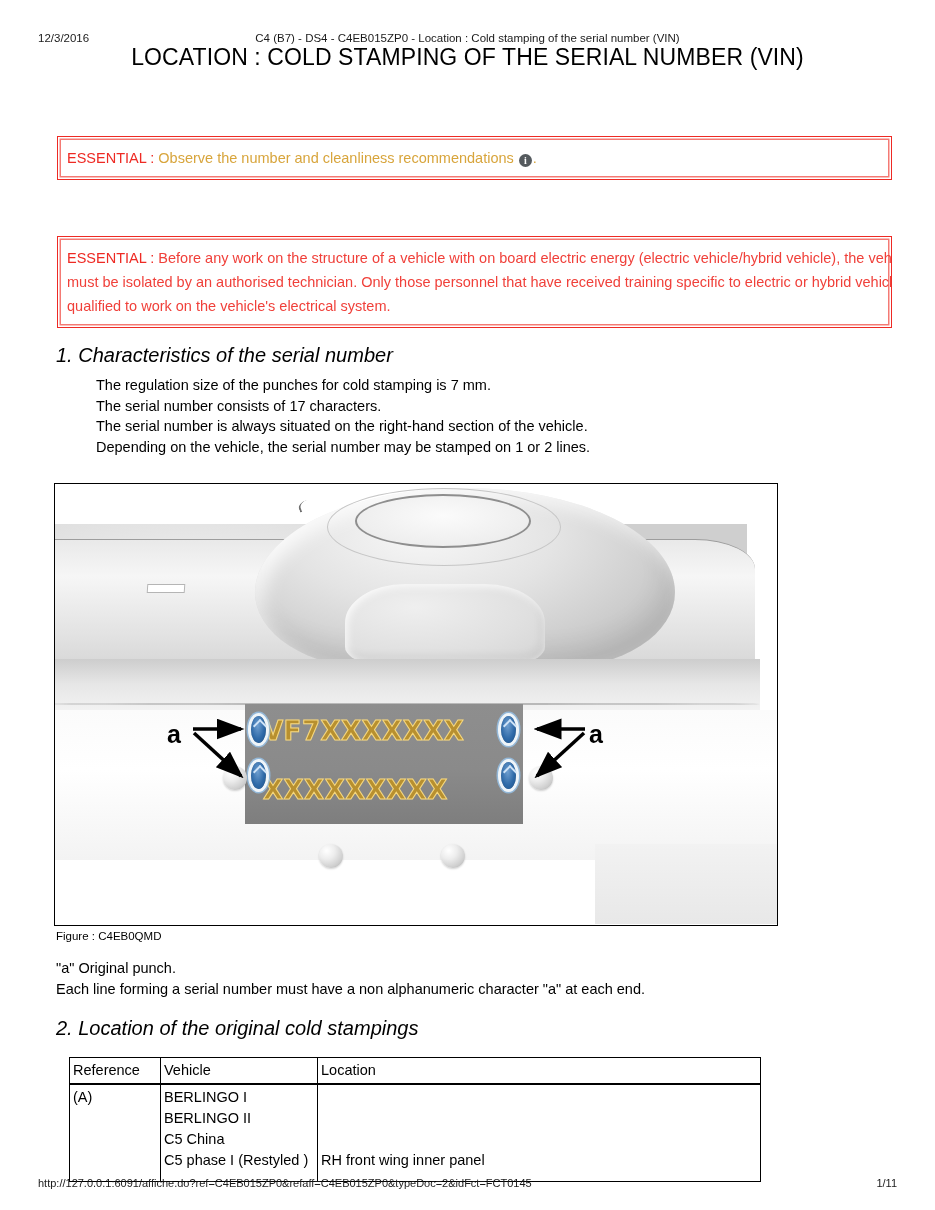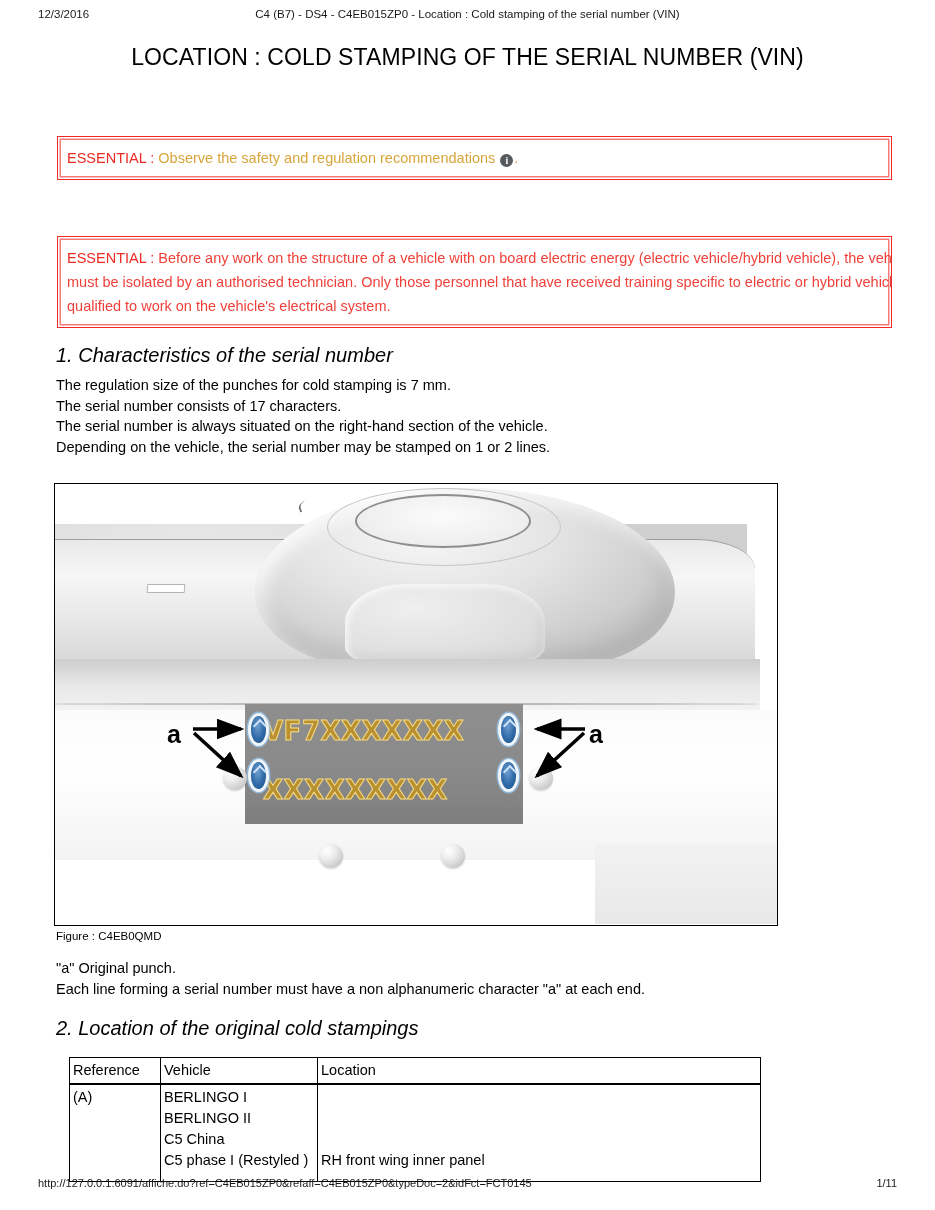--- a/index.html
+++ b/index.html
@@ -19,21 +19,21 @@
   .page {
     position: absolute;
     left: 0; top: 0;
     width: 935px;
     height: 1210px;
   }
 
   
   .doc-header {
     position: absolute;
-    left: 0; top: 8px;
+    left: 0; top: 32px;
     width: 935px;
     height: 16px;
     font-size: 11.5px;
     color: #1a1a1a;
   }
   .doc-header .hdr-date {
     position: absolute;
     left: 38px; top: 0;
     white-space: nowrap;
   }
@@ -123,21 +123,21 @@
 
   
   .body-lines {
     position: absolute;
     left: 56px;
     font-size: 14.5px;
     line-height: 20.5px;
     color: #000;
   }
   .body-lines div { white-space: nowrap; }
-  #sec1-lines { top: 375px; }
+  #sec1-lines { top: 375px; margin-left: 40px; }
   #fig-notes  { top: 958px; }
 
   
   .figure-frame {
     position: absolute;
     left: 54px;
     top: 483px;
     width: 724px;
     height: 443px;
     border: 1.5px solid #000;
@@ -373,21 +373,21 @@
 
   <div class="doc-header">
     <span class="hdr-date">12/3/2016</span>
     <span class="hdr-center">C4 (B7) - DS4 - C4EB015ZP0 - Location : Cold stamping of the serial number (VIN)</span>
   </div>
 
   <div class="doc-title">LOCATION : COLD STAMPING OF THE SERIAL NUMBER (VIN)</div>
 
   <div class="warn-wrap" id="warn1">
     <div class="warn-box">
-      <div class="warn-text"><span class="warn-key">ESSENTIAL</span><span class="warn-sep"> : </span><span>Observe the safety and regulation recommendations</span> <span class="info-icon">i</span><span class="warn-dot">.</span></div>
+      <div class="warn-text"><span class="warn-key">ESSENTIAL</span><span class="warn-sep"> : </span><span>Observe the number and cleanliness recommendations</span> <span class="info-icon">i</span><span class="warn-dot">.</span></div>
     </div>
   </div>
 
 
   <div class="warn-wrap" id="warn3">
     <div class="warn-box">
       <div class="warn-text wrap"><span class="warn-key">ESSENTIAL</span><span class="warn-sep"> : </span><span>Before any work on the structure of a vehicle with on board electric energy (electric vehicle/hybrid vehicle), the vehicle must be isolated by an authorised technician. Only those personnel that have received training specific to electric or hybrid vehicles are qualified to work on the vehicle's electrical system.</span></div>
     </div>
   </div>
 

